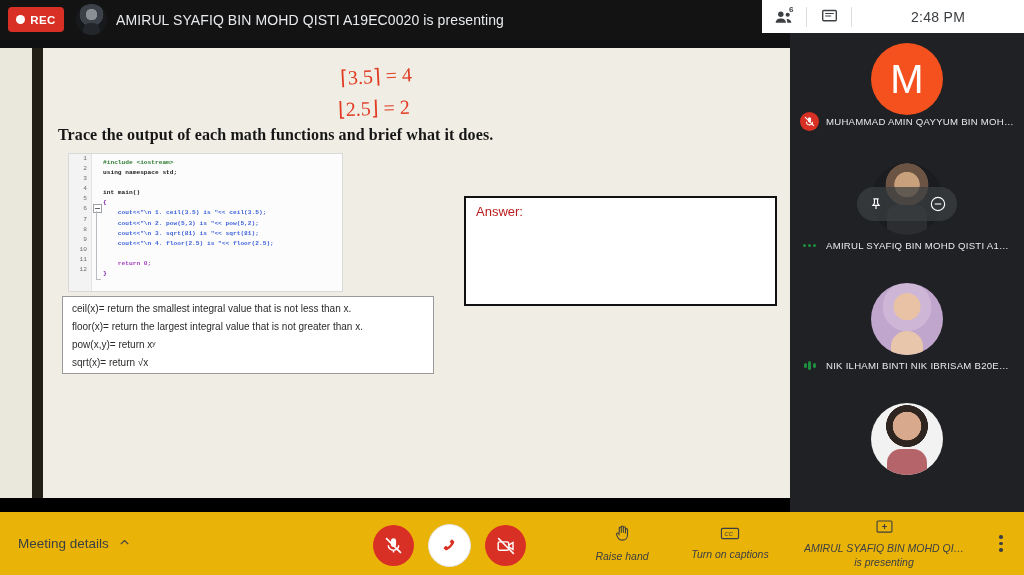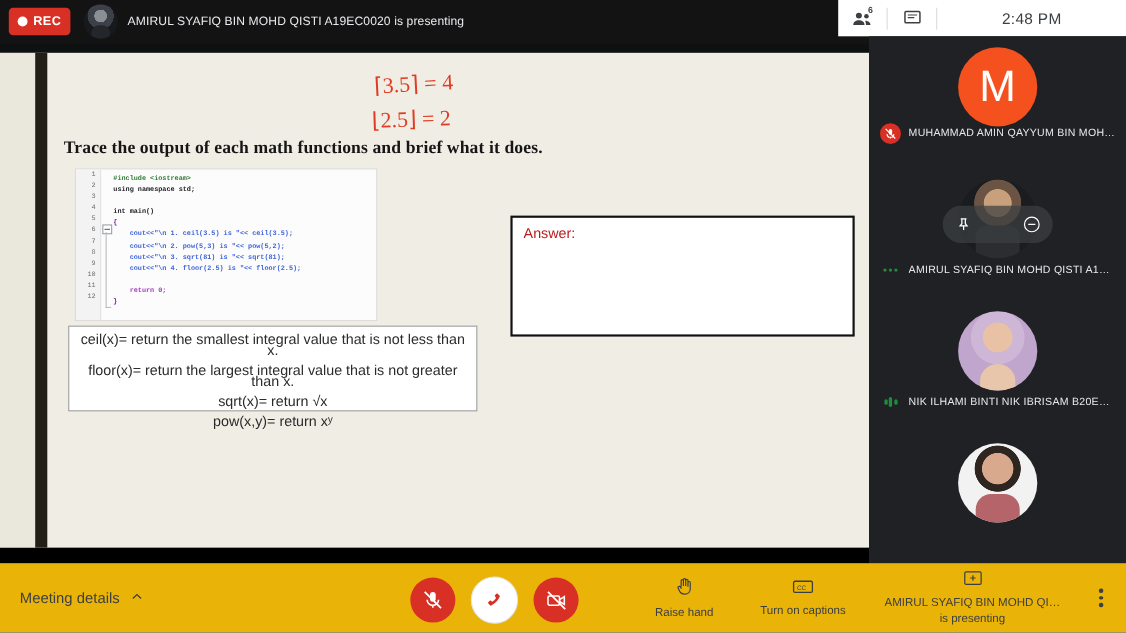--- a/index.html
+++ b/index.html
@@ -23,21 +23,21 @@
     position:absolute;left:76px;top:4px;width:31px;height:31px;border-radius:50%;
     background:radial-gradient(circle at 50% 34%, #8a8f96 0 22%, #3c4048 23% 46%, #17191c 47% 100%);
     overflow:hidden;
   }
   .presenter-thumb::after{
     content:"";position:absolute;left:7px;top:19px;width:17px;height:14px;border-radius:7px 7px 2px 2px;
     background:#23262b;
   }
   .topbar-title{
     position:absolute;left:116px;top:0;height:40px;line-height:40px;color:#e8eaed;
-    font-size:11px;letter-spacing:.1px;white-space:nowrap;text-align:right;
+    font-size:14px;letter-spacing:.1px;white-space:nowrap;text-align:right;
   }
   .top-right{
     position:absolute;right:0;top:0;height:33px;width:262px;background:#fff;
     display:flex;align-items:center;
   }
   .tr-icon{width:44px;height:33px;display:flex;align-items:center;justify-content:center;position:relative;}
   .people-badge{
     position:absolute;top:5px;left:27px;font-size:8px;color:#3c4043;font-weight:600;
   }
   .tr-sep{width:1px;height:20px;background:#dadce0;}
@@ -100,21 +100,21 @@
   }
   .answerbox .ahead{font-size:13px;color:#b91c1c;margin-bottom:6px;}
   .answerbox ol{margin:0;padding-left:22px;}
   .answerbox li{font-size:13px;color:#202124;line-height:16.5px;padding-left:4px;}
 
   
   .defbox{
     position:absolute;left:62px;top:248px;width:372px;height:78px;background:#fff;
     border:1px solid #9b9b9b;box-sizing:border-box;padding:7px 9px;
   }
-  .defbox div{font-size:13px;color:#2b2b2b;line-height:10px;margin-bottom:8px;text-align:center;}
+  .defbox div{font-size:10px;color:#2b2b2b;line-height:10px;margin-bottom:8px;}
 
   
   .rail{position:absolute;left:790px;top:33px;width:234px;height:479px;background:#202124;}
   .tile{position:relative;width:234px;height:120px;}
   .tile .av{
     position:absolute;left:50%;top:10px;transform:translateX(-50%);
     width:72px;height:72px;border-radius:50%;overflow:hidden;
   }
   .av-initial{background:#f4511e;display:flex;align-items:center;justify-content:center;color:#fff;font-size:40px;}
   .ph1{background:radial-gradient(circle at 50% 30%, #c8a07c 0 20%, #6b5444 21% 34%, #1b1c1f 35% 100%);}
@@ -150,21 +150,21 @@
   .blackstrip{position:absolute;left:0;top:498px;width:790px;height:14px;background:#000;}
   .bottombar{position:absolute;left:0;top:512px;width:1024px;height:63px;background:#eab308;}
   .meeting-details{
     position:absolute;left:18px;top:0;height:63px;display:flex;align-items:center;gap:9px;
     color:#3c4043;font-size:13.5px;
   }
   .center-ctrls{position:absolute;left:373px;top:12px;display:flex;align-items:center;gap:14px;}
   .cbtn{width:41px;height:41px;border-radius:50%;display:flex;align-items:center;justify-content:center;}
   .cbtn.red{background:#d93025;}
   .cbtn.white{background:#fff;border:1px solid #e4e4e4;}
-  .right-ctrls{position:absolute;right:6px;top:0;height:63px;display:flex;align-items:flex-end;}
+  .right-ctrls{position:absolute;right:6px;top:0;height:63px;display:flex;align-items:flex-end;font-style:italic;}
   .rctrl{
     display:flex;flex-direction:column;align-items:center;justify-content:center;gap:4px;
     color:#3c4043;font-size:10.5px;width:108px;height:63px;text-align:center;line-height:13px;
   }
   .rctrl.present{width:200px;}
   .kebab{width:34px;height:63px;display:flex;flex-direction:column;align-items:center;justify-content:center;gap:3px;}
   .kebab i{width:3.5px;height:3.5px;border-radius:50%;background:#3c4043;display:block;}
   .pres-label{white-space:nowrap;overflow:hidden;text-overflow:ellipsis;max-width:190px;}
 </style>
 </head>
@@ -248,22 +248,22 @@
         </div>
       </div>
 
       <div class="answerbox">
         <div class="ahead">Answer:</div>
       </div>
 
       <div class="defbox">
         <div>ceil(x)= return the smallest integral value that is not less than x.</div>
         <div>floor(x)= return the largest integral value that is not greater than x.</div>
+        <div>pow(x,y)= return xʸ</div>
         <div>sqrt(x)= return √x</div>
-        <div>pow(x,y)= return xʸ</div>
       </div>
     </div>
   </div>
 
   <div class="blackstrip"></div>
 
   <div class="rail">
 
     <div class="tile">
       <div class="av av-initial">

